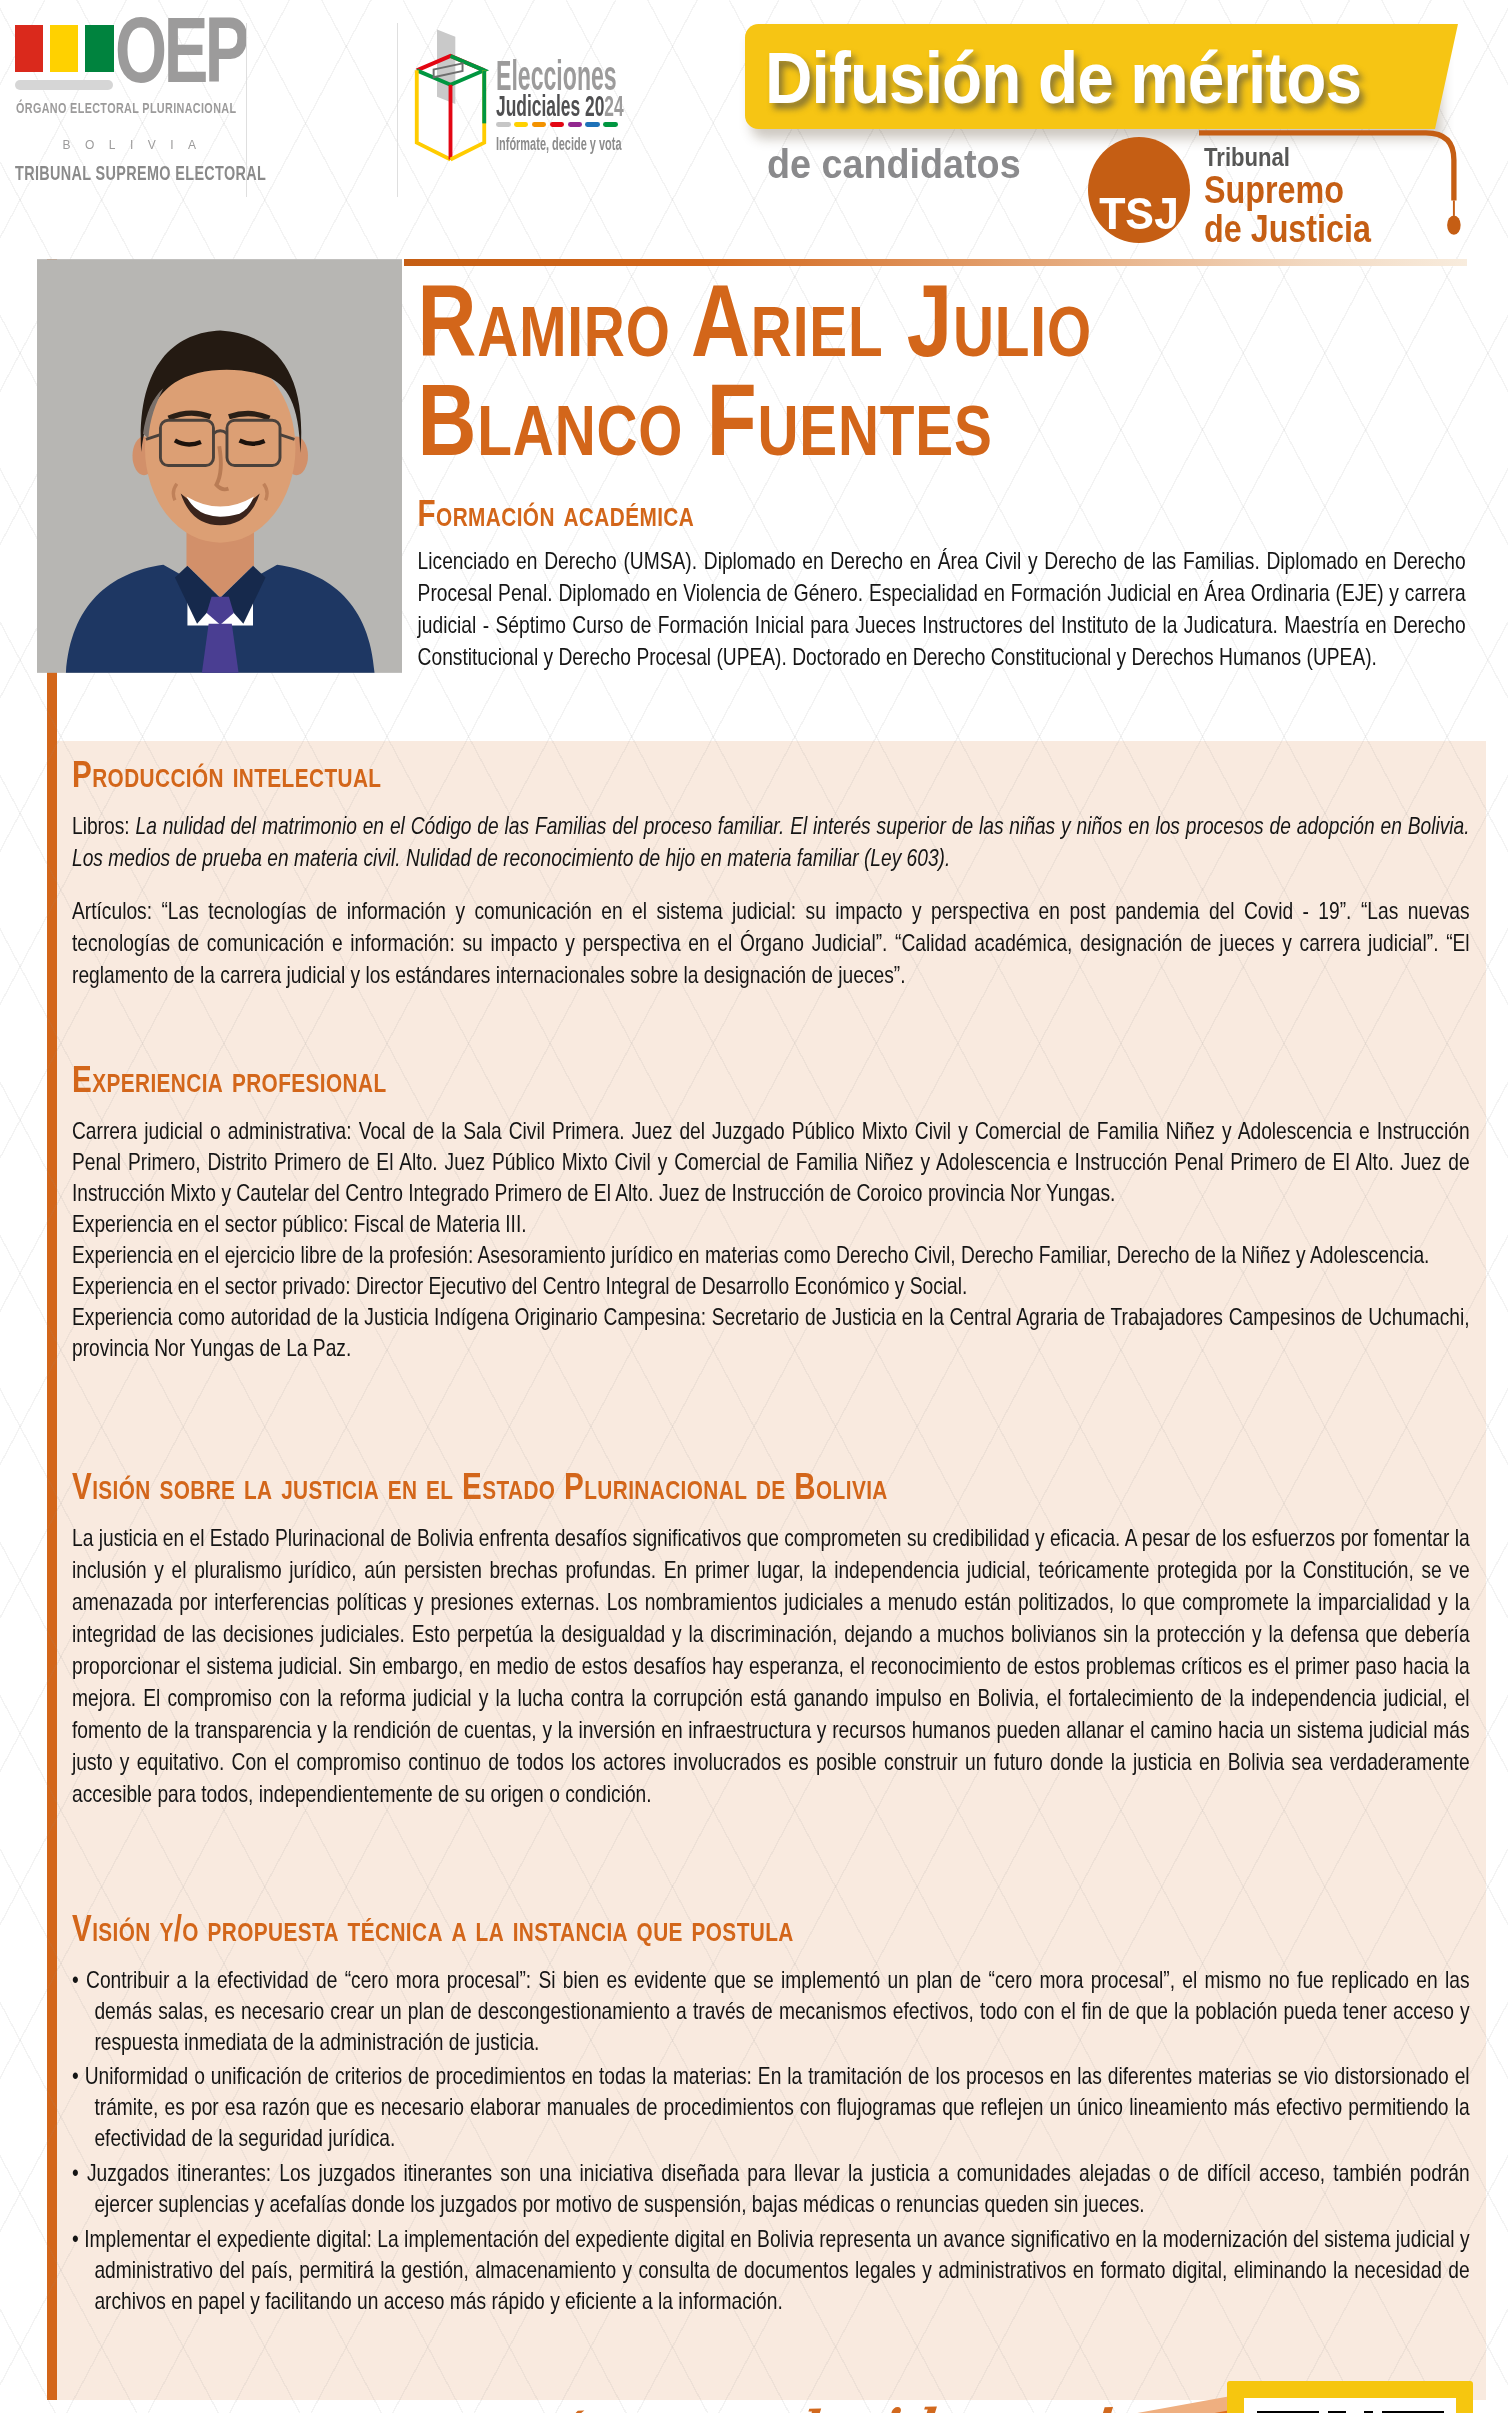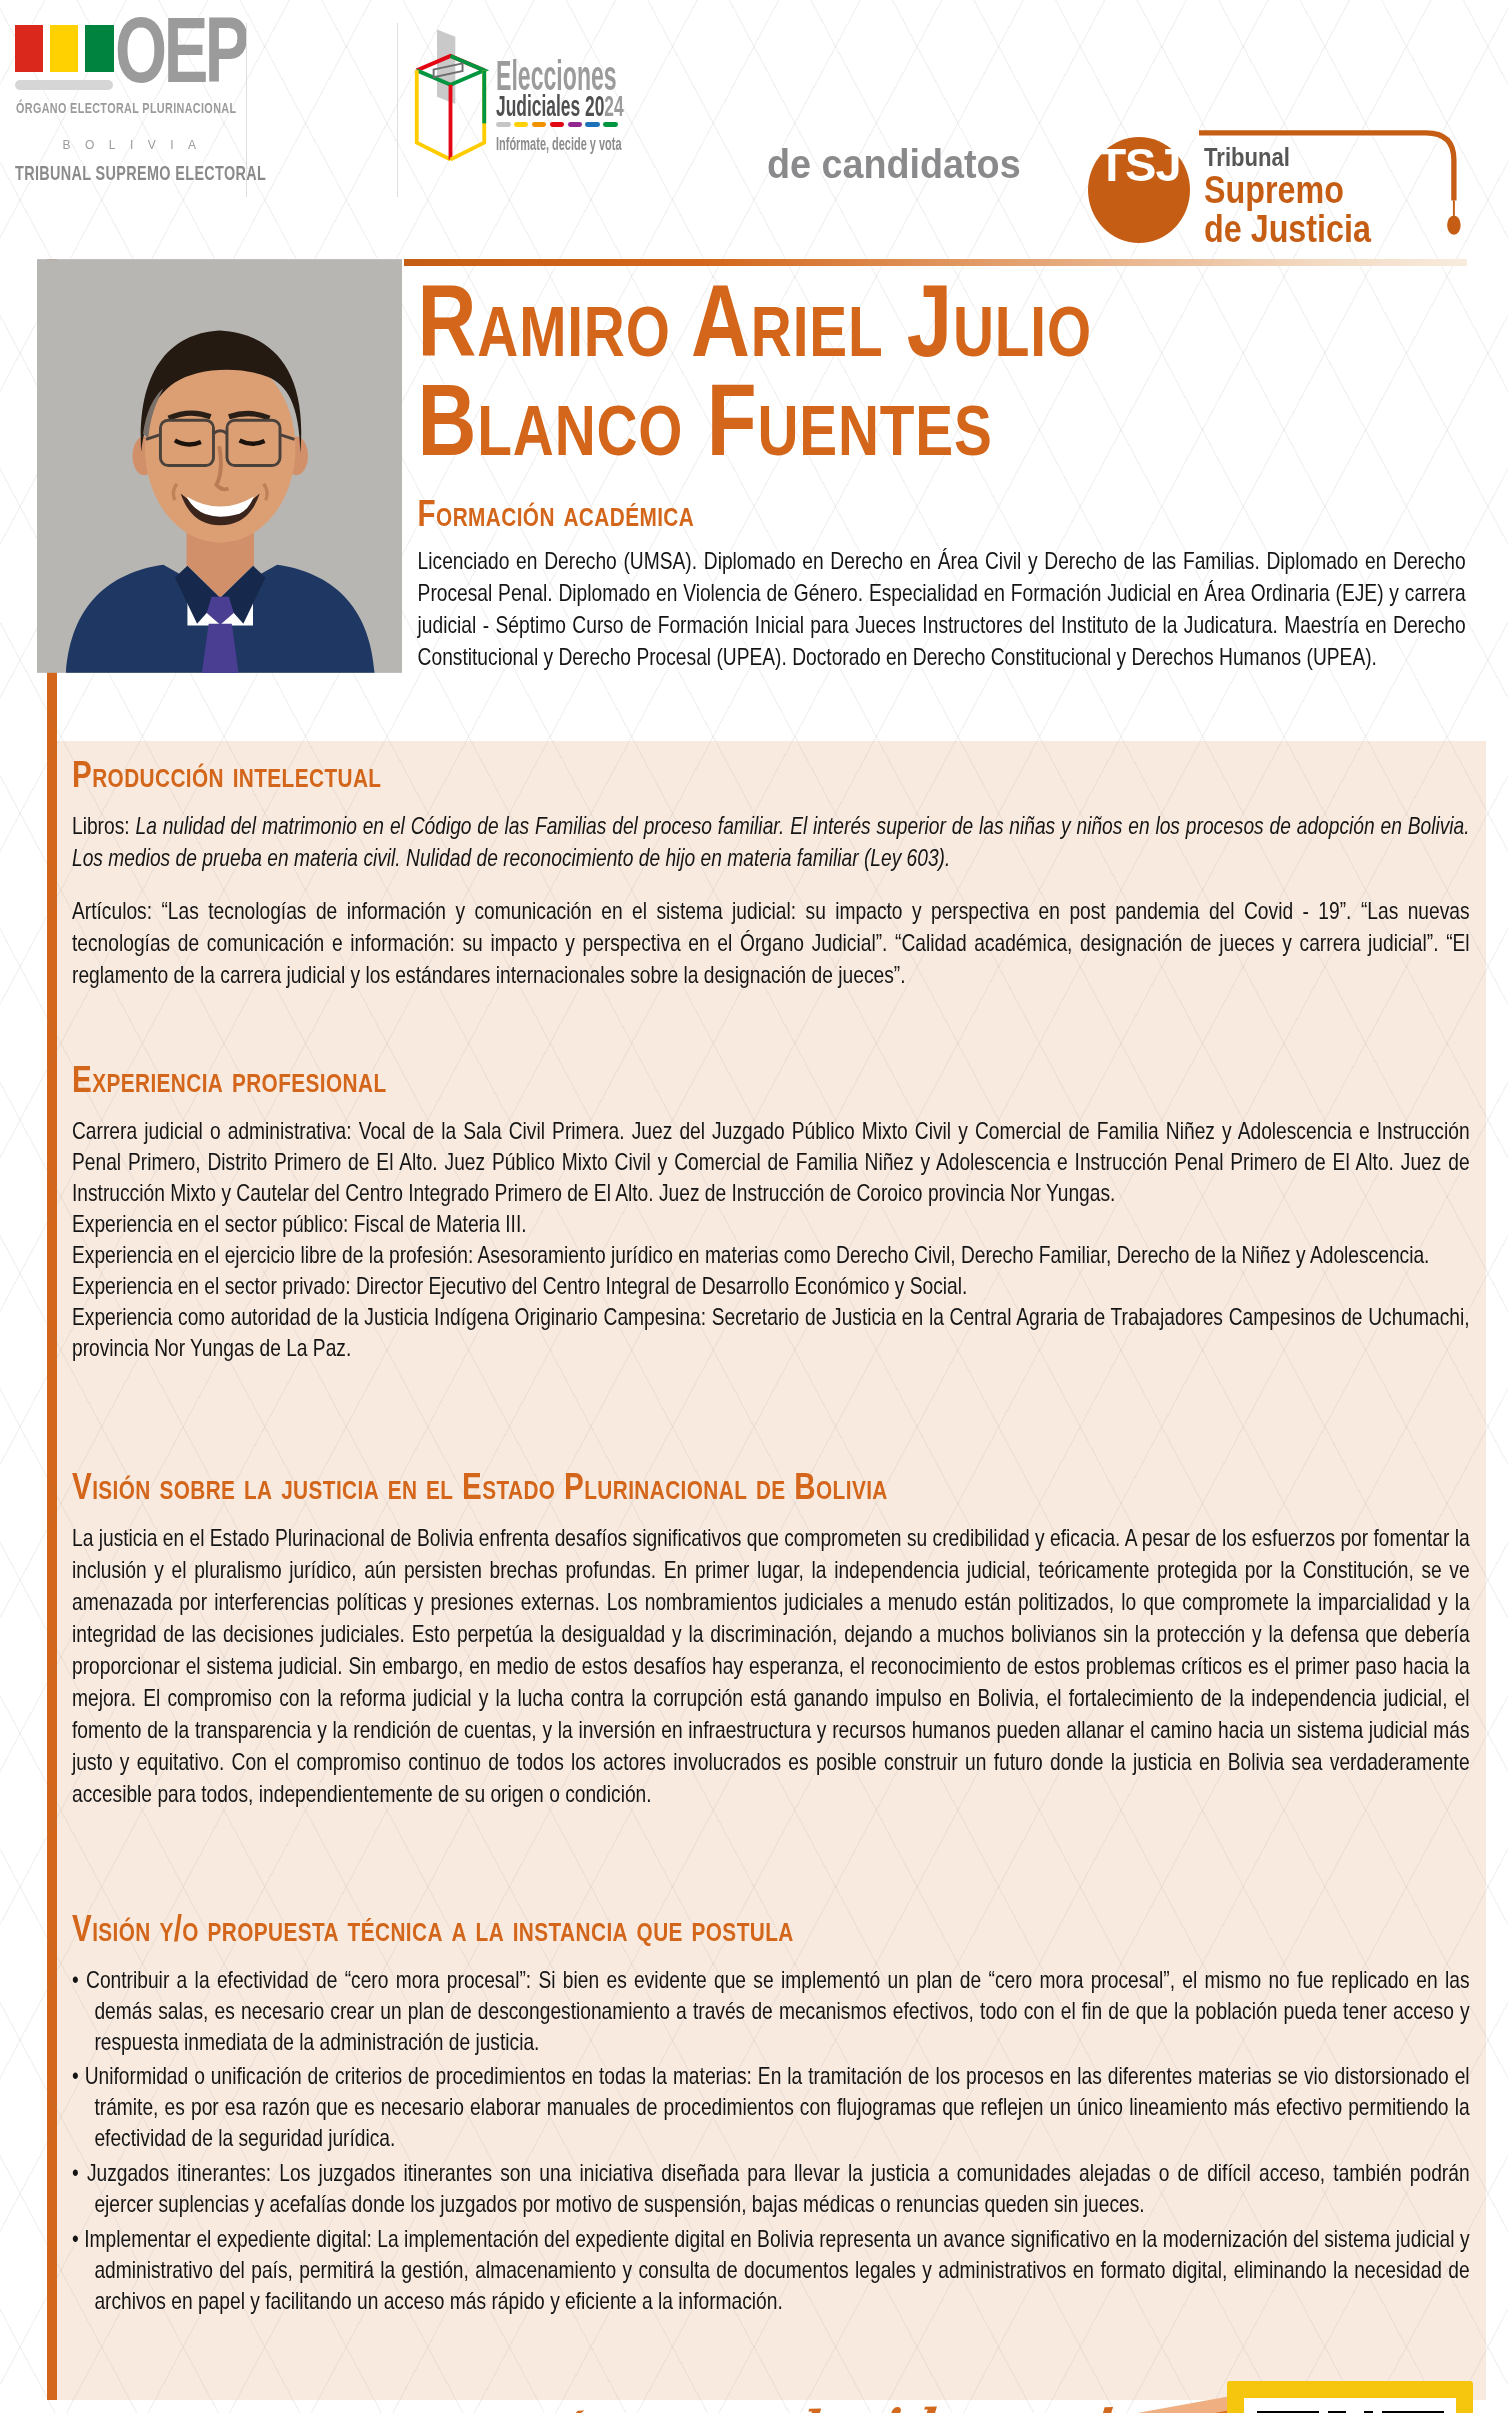--- a/index.html
+++ b/index.html
@@ -42,21 +42,21 @@
   .banner-main { position:absolute; left:0; top:0; width:690px; height:105px; background:#F6C514;
                  border-radius:13.5px 0 0 13.5px; box-shadow:6.8px 9.7px 11.6px rgba(60,40,10,.25); }
   .banner-tri  { position:absolute; left:690px; top:0; width:23px; height:105px; background:#F6C514;
                  clip-path:polygon(0 0, 100% 0, 0 100%); }
   .banner-title{ position:absolute; left:20px; top:11.6px; font-size:73px; font-weight:bold; color:#fff;
                  transform:scaleX(.90); transform-origin:left top; white-space:nowrap;
                  text-shadow:4.8px 5.8px 6.8px rgba(70,70,70,.6); letter-spacing:-1px;}
   .decand { position:absolute; left:767px; top:141px; font-size:41px; font-weight:bold; color:#8A8A8C;
             transform:scaleX(.92); transform-origin:left top; white-space:nowrap;}
   .tsj-seal { position:absolute; left:1088px; top:137px; width:102px; height:106px; border-radius:50%;
-              background:#C55E14; display:flex; align-items:flex-start; justify-content:center; }
+              background:#C55E14; display:flex; align-items:flex-end; justify-content:center;font-family:Liberation Mono, monospace; }
   .tsj-seal span { color:#fff; font-size:47px; font-weight:bold; letter-spacing:-1px; }
   .tsj-t1 { position:absolute; left:1204px; top:142px; font-size:26px; font-weight:bold; color:#575756;
             transform:scaleX(.85); transform-origin:left top; white-space:nowrap;}
   .tsj-t2 { position:absolute; left:1204px; top:169px; font-size:38px; font-weight:bold; color:#C55E14;
             transform:scaleX(.85); transform-origin:left top; white-space:nowrap;}
   .tsj-t3 { position:absolute; left:1204px; top:208px; font-size:38px; font-weight:bold; color:#C55E14;
             transform:scaleX(.85); transform-origin:left top; white-space:nowrap;}
   .grad-rule { position:absolute; left:404px; top:259px; width:1063px; height:7.2px;
                background:linear-gradient(90deg,#C55E14 0%,#D3661A 28%,#F2D8C0 85%,#F8ECDD 100%); }
 
@@ -125,20 +125,25 @@
         <div style="background: rgb(255, 209, 0);"></div>
         <div style="background: rgb(243, 146, 0);"></div>
         <div style="background: rgb(227, 6, 19);"></div>
         <div style="background: rgb(146, 39, 143);"></div>
         <div style="background: rgb(29, 113, 184);"></div>
         <div style="background: rgb(0, 150, 64);"></div>
       </div>
     <div class="el-tag">Infórmate, decide y vota</div>
   </div>
 
+  <div class="abs content" style="left:745px; top:24px; width:719px; height:106px;">
+    <div class="banner-main"></div>
+    <div class="banner-tri"></div>
+    <div class="banner-title">Difusión de méritos</div>
+  </div>
   <div class="decand content">de candidatos</div>
 
   <div class="tsj-seal content">
       <span>TSJ</span>
     </div>
   <div class="tsj-t1 content">Tribunal</div>
   <div class="tsj-t2 content">Supremo</div>
   <div class="tsj-t3 content">de Justicia</div>
   <svg class="abs content" style="left:1199px; top:128px;" width="280" height="116" viewBox="0 0 580 240">
     <path d="M0 10 H470 Q528 10 528 66 V150" fill="none" stroke="#C55E14" stroke-width="11"></path>

